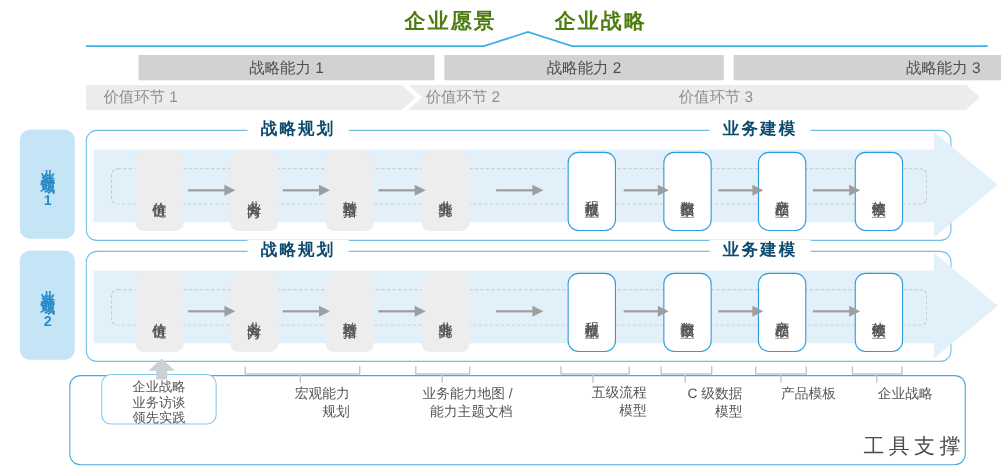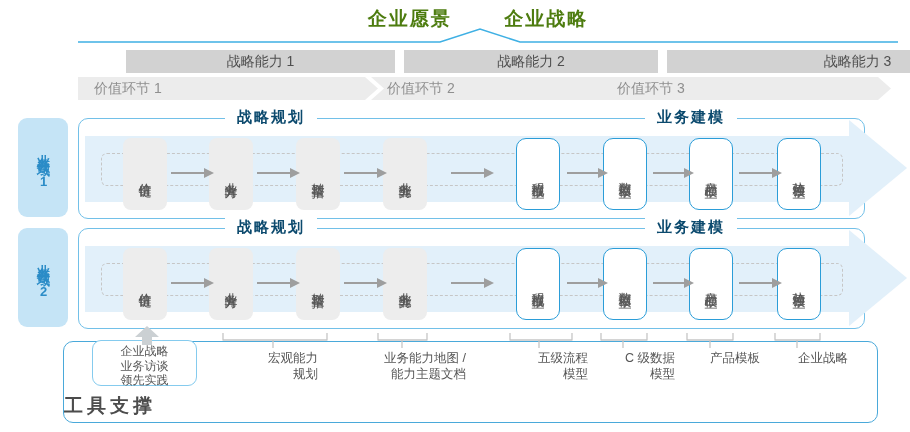--- a/index.html
+++ b/index.html
@@ -38,22 +38,22 @@
              letter-spacing:1px;line-height:1;}
   .fbox.gray{background:#ededed;}
   .fbox.blue{background:#fff;border:1.5px solid #2b9dd8;border-radius:10px;width:42px;height:70px;}
   .flow-arrow{position:absolute;top:53px;height:2px;background:#9e9e9e;}
   .flow-arrow:after{content:'';position:absolute;right:-9px;top:-4px;width:0;height:0;
                     border-left:10px solid #9e9e9e;border-top:5px solid transparent;
                     border-bottom:5px solid transparent;}
   
   .tools{position:absolute;left:63px;top:341px;width:813px;height:80px;
          border:1.5px solid #4aa9da;border-radius:10px;}
-  .tools-label{position:absolute;bottom:3px;left:0;width:100%;text-align:left;
-               font-size:19px;font-weight:bold;color:#4c4c4c;letter-spacing:4px;}
+  .tools-label{position:absolute;bottom:3px;left:0;width:100%;text-align:right;
+               font-size:19px;font-weight:normal;color:#4c4c4c;letter-spacing:4px;}
   .practice{position:absolute;left:92px;top:340px;width:105px;height:46px;background:#fff;
             border:1px solid #85cbee;border-radius:9px;text-align:center;color:#565656;
             font-size:12px;line-height:14.5px;padding-top:3px;box-sizing:border-box;}
   .anno{position:absolute;top:350px;text-align:right;color:#565656;font-size:12.5px;line-height:16px;}
   .deco{position:absolute;left:0;top:0;pointer-events:none;}
 </style>
 </head>
 <body>
 
 <div class="stage">
@@ -170,21 +170,21 @@
   </div>
 
   <div class="anno" style="left:218px;width:100px;">
     <div>宏观能力</div>
     <div>规划</div>
   </div>
   <div class="anno" style="left:346px;width:120px;">
     <div>业务能力地图 /</div>
     <div>能力主题文档</div>
   </div>
-  <div class="anno" style="left:488px;width:100px;">
+  <div class="anno" style="left:488px;width:100px;font-family:Liberation Mono, monospace;">
     <div>五级流程</div>
     <div>模型</div>
   </div>
   <div class="anno" style="left:575px;width:100px;">
     <div>C 级数据</div>
     <div>模型</div>
   </div>
   <div class="anno" style="left:660px;width:100px;">
     <div>产品模板</div>
   </div>

